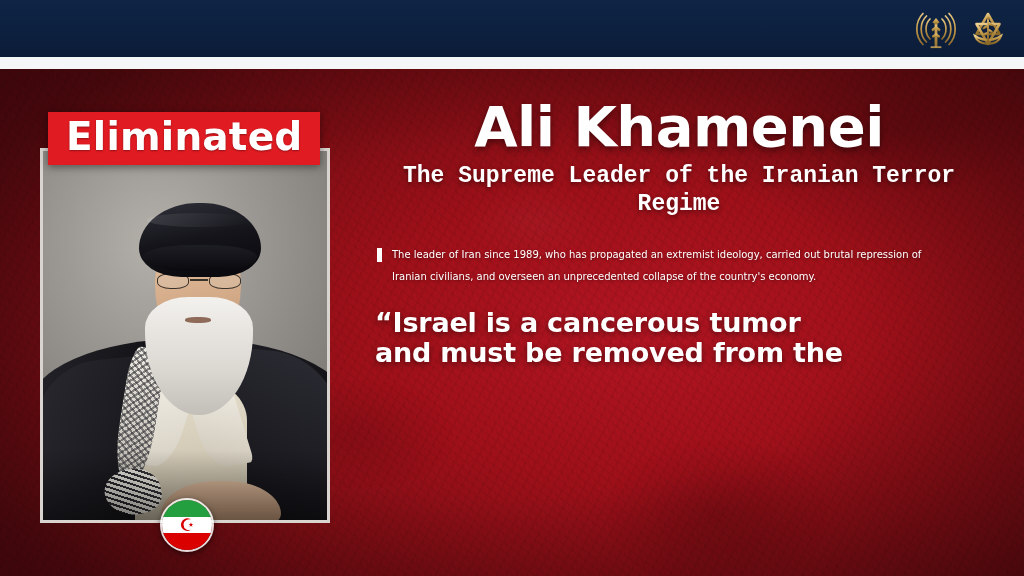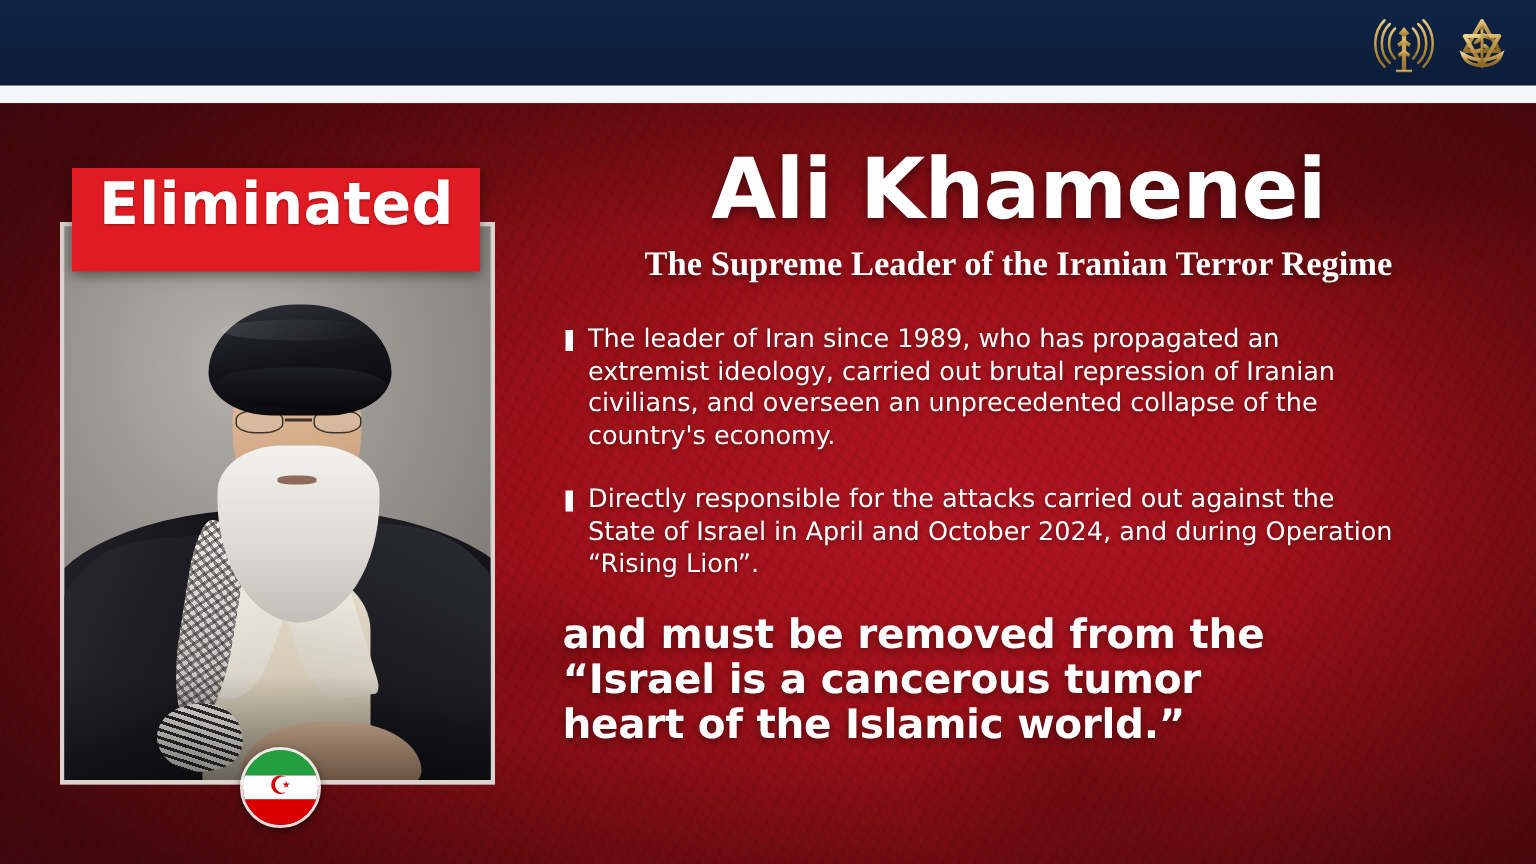--- a/index.html
+++ b/index.html
@@ -230,21 +230,21 @@
   }
   .shadow-b {
     position:absolute; left:0; bottom:0; width:100%; height:70px;
     background:linear-gradient(0deg, rgba(0,0,0,.45), rgba(0,0,0,0));
   }
 
   
   .eliminated {
     position:absolute; left:48px; top:112px;
     background:#e11b22;
-    padding:5px 18px 24px 18px;
+    padding:5px 18px 8px 18px;
     box-shadow:0 2px 8px rgba(0,0,0,.45);
     z-index:7;
   }
   .eliminated span {
     display:block;
     font-family:"DejaVu Sans", sans-serif;
     font-weight:bold;
     font-size:39px;
     line-height:40px;
     letter-spacing:.2px;
@@ -280,37 +280,37 @@
     font-weight:bold;
     font-size:56px;
     line-height:62px;
     color:#fff;
     text-align:center;
     letter-spacing:-.5px;
     text-shadow:0 3px 7px rgba(0,0,0,.45);
   }
   .subtitle {
     margin-top:4px;
-    font-family:Liberation Serif, serif;
+    font-family:Liberation Mono, monospace;
     font-weight:bold;
     font-size:23px;
     line-height:28px;
     color:#fff;
     text-align:center;
     text-shadow:0 2px 5px rgba(0,0,0,.45);
   }
 
   .bullets { margin-top:26px; }
   .bullet {
     position:relative;
     padding-left:17px;
     margin-bottom:21px;
     color:#ffffff;
     font-family:"DejaVu Sans", sans-serif;
-    font-size:17px;
+    font-size:10px;
     line-height:21.5px;
     font-weight:500;
     text-shadow:0 1px 3px rgba(0,0,0,.40);
     max-width:560px;
   }
   .bullet .marker {
     position:absolute; left:2px; top:4px;
     width:5px; height:14px;
     background:#ffffff;
   }
@@ -440,26 +440,21 @@
 
   <div class="content">
     <div class="title">Ali Khamenei</div>
     <div class="subtitle">The Supreme Leader of the Iranian Terror Regime</div>
 
     <div class="bullets">
       <div class="bullet">
         <span class="marker"></span>
         <span>The leader of Iran since 1989, who has propagated an extremist ideology, carried out brutal repression of Iranian civilians, and overseen an unprecedented collapse of the country's economy.</span>
       </div>
-      <div class="bullet">
-        <span class="marker"></span>
-        <span>Directly responsible for the attacks carried out against the State of Israel in April and October 2024, and during Operation “Rising Lion”.</span>
-      </div>
     </div>
 
     <div class="quote">
+      <div>“Israel is a cancerous tumor</div>
       <div>and must be removed from the</div>
-      <div>“Israel is a cancerous tumor</div>
-      <div>heart of the Islamic world.”</div>
     </div>
   </div>
 
 </div>
 
 </body></html>

